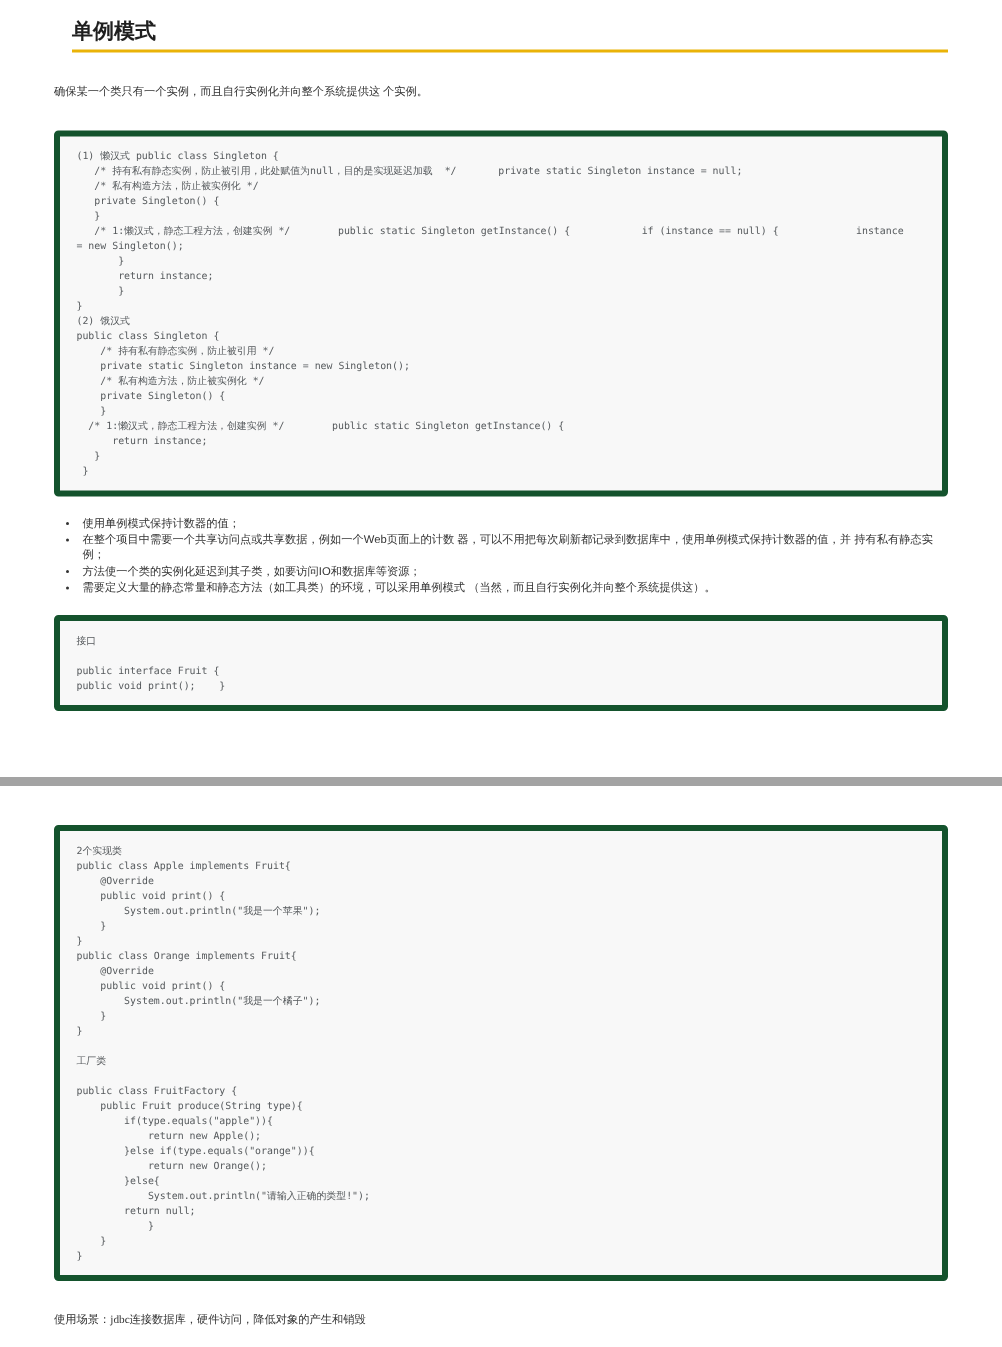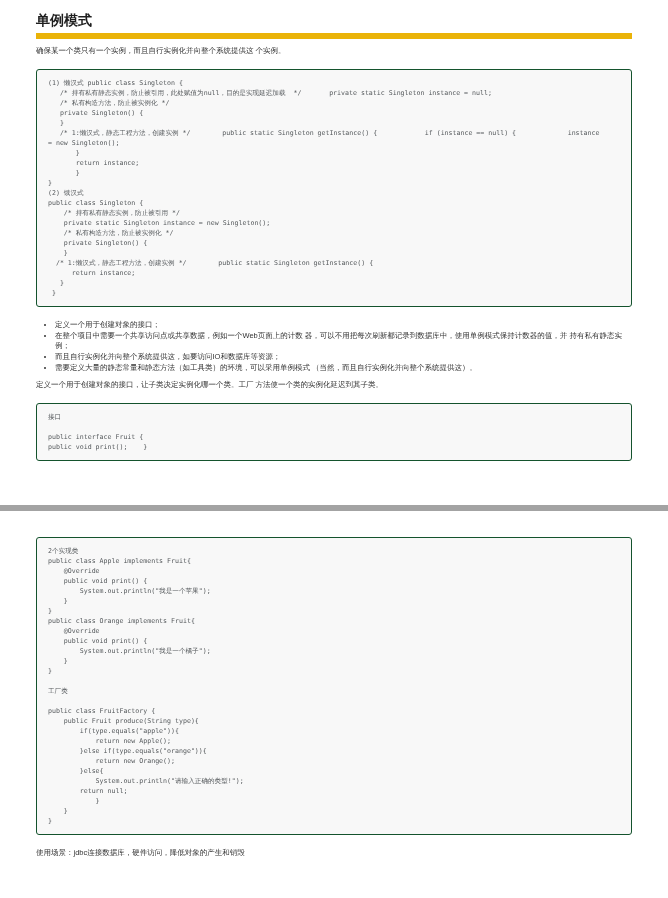--- a/index.html
+++ b/index.html
@@ -9,36 +9,37 @@
     background: #ffffff;
     color: #333333;
     font-family: "Liberation Sans", "DejaVu Sans", sans-serif;
     overflow: hidden;
   }
   .page { width: 668px; }
   .section { padding: 0 36px; }
   .section-heading {
     font-size: 14px; line-height: 17px; font-weight: 700;
     color: #1f1f1f;
-    margin: 12px 0 7px 0;
+    margin: 12px 0 7px 12px;
     padding-bottom: 4px;
-    border-bottom: 6px solid #eab308;
+    border-bottom: 2px solid #eab308;
   }
   .body-text {
     font-size: 7.5px; line-height: 10px;
-    margin: 7px 0;
+    margin: 21px 0;
     color: #333333;
+    font-family: Liberation Serif, serif;
   }
   .usage-label {
     font-size: 7.5px; line-height: 10px;
     margin: 12px 0 3px 0;
   }
   .code-block {
     background: #f8f8f8;
-    border: 1px solid #14532d;
+    border: 4px solid #14532d;
     border-radius: 3px;
     margin: 13px 0;
     padding: 8px 7px;
     font-family: "DejaVu Sans Mono", "Liberation Mono", monospace;
     font-size: 6.6px; line-height: 10px;
     color: #55595c;
     white-space: pre;
     overflow: hidden;
   }
   .bullet-list {
@@ -82,33 +83,32 @@
      private Singleton() {
      }
    /* 1:懒汉式，静态工程方法，创建实例 */        public static Singleton getInstance() {
        return instance;
     }
   }</pre>
 
 
     <ul class="bullet-list">
 
-        <li>定义一个用于创建对象的接口；</li>
+        <li>使用单例模式保持计数器的值；</li>
 
         <li>在整个项目中需要一个共享访问点或共享数据，例如一个Web页面上的计数 器，可以不用把每次刷新都记录到数据库中，使用单例模式保持计数器的值，并 持有私有静态实例；</li>
 
-        <li>而且自行实例化并向整个系统提供这，如要访问IO和数据库等资源；</li>
+        <li>方法使一个类的实例化延迟到其子类，如要访问IO和数据库等资源；</li>
 
         <li>需要定义大量的静态常量和静态方法（如工具类）的环境，可以采用单例模式 （当然，而且自行实例化并向整个系统提供这）。</li>
       </ul>
   </div>
 
   <div class="section">
 
-    <p class="body-text">定义一个用于创建对象的接口，让子类决定实例化哪一个类。工厂 方法使一个类的实例化延迟到其子类。</p>
 
     <pre class="code-block"> 接口
 
  public interface Fruit {
  public void print();    }</pre>
   </div>
 
   <div class="page-divider"></div>
 
   <div class="section">

